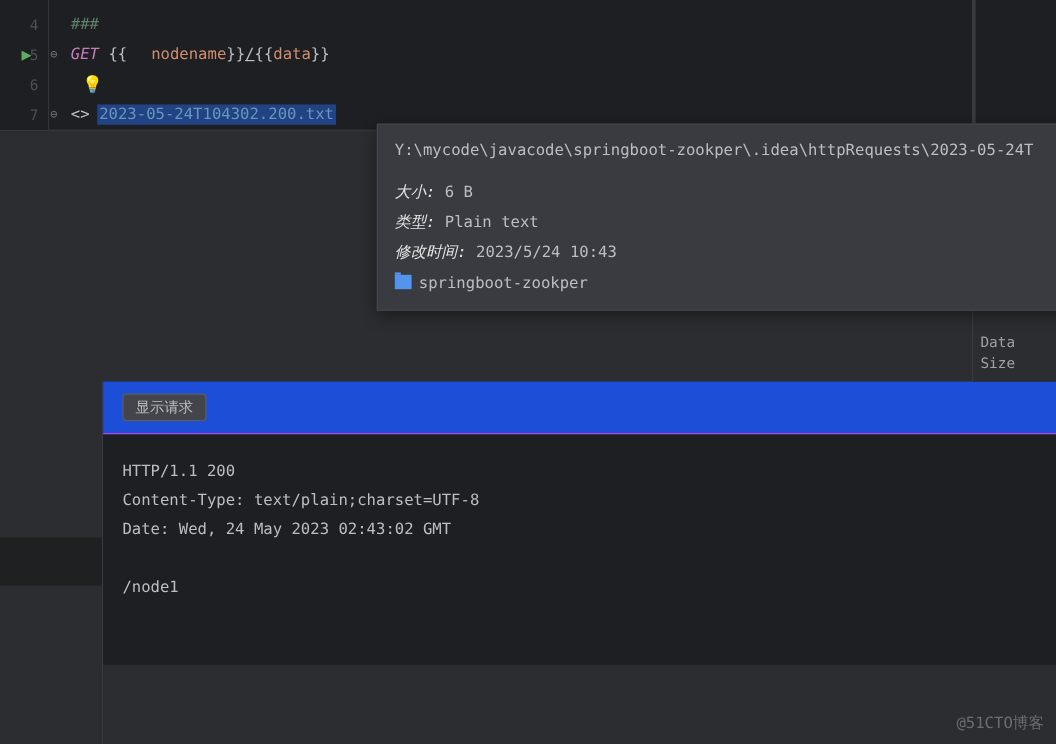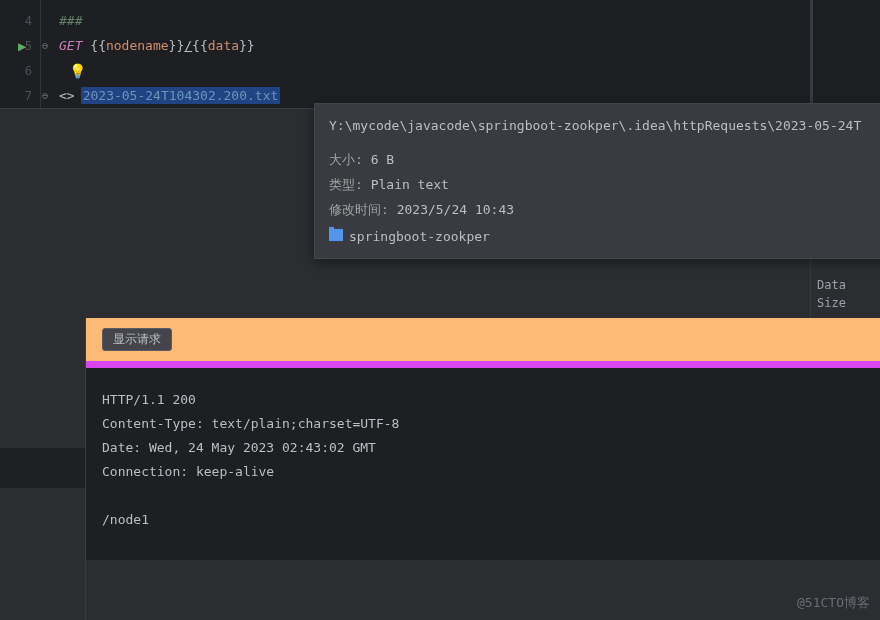--- a/index.html
+++ b/index.html
@@ -60,21 +60,21 @@
     .code-line {
       height: 25px;
       display: flex;
       align-items: center;
       white-space: pre;
     }
     .comment { color: #5f826b; }
     .method-get { color: #c77dbb; font-style: italic; }
     .url-part { color: #bcbec4; text-decoration: underline; }
     .brace { color: #bcbec4; }
-    .var-name { color: #cf8e6d; }
+    .var-name { color: #cf8e6d; margin-left: 20px; }
     .var-data { color: #cf8e6d; }
     .bulb {
       color: #e8b339;
       font-size: 14px;
       margin-left: 10px;
     }
     .angle-br { color: #bcbec4; margin-right: 6px; }
     .filename-link {
       color: #6897bb;
       background: #214283;
@@ -95,21 +95,21 @@
       color: #bcbec4;
       margin-bottom: 18px;
       white-space: nowrap;
       overflow: hidden;
     }
     .tooltip-row {
       color: #bcbec4;
       margin-bottom: 7px;
       font-size: 13px;
     }
-    .tooltip-label { color: #a3a3a3; }
+    .tooltip-label { color: #e5e5e5; font-style: italic; }
     .tooltip-project {
       display: flex;
       gap: 6px;
       margin-top: 10px;
     }
     .folder-icon {
       width: 14px;
       height: 12px;
       background: #5394ec;
       display: inline-block;
@@ -159,25 +159,25 @@
       margin-top: 130px;
       height: 40px;
       background: #1e2022;
     }
     .lower-main {
       flex: 1;
       background: #2b2d30;
     }
     .request-header {
       padding: 10px 16px;
-      background: #fdba74;
+      background: #1d4ed8;
       display: flex;
       align-items: center;
       gap: 8px;
-      border-bottom: 7px solid #d946ef;
+      border-bottom: 1px solid #d946ef;
     }
     .show-req-btn {
       background: #43454a;
       border: 1px solid #5a5d63;
       color: #bcbec4;
       padding: 2px 10px;
       font-size: 12px;
       border-radius: 3px;
       cursor: pointer;
     }
@@ -271,21 +271,20 @@
       <div class="lower-left-dark"></div>
     </div>
     <div class="lower-main">
       <div class="request-header">
         <button class="show-req-btn">显示请求</button>
       </div>
       <div class="response-body">
         <div class="response-line">HTTP/1.1 200</div>
         <div class="response-line">Content-Type: text/plain;charset=UTF-8</div>
         <div class="response-line">Date: Wed, 24 May 2023 02:43:02 GMT</div>
-        <div class="response-line">Connection: keep-alive</div>
         <div class="response-line">&nbsp;</div>
         <div class="response-line">/node1</div>
       </div>
     </div>
   </div>
 
   <div class="watermark">@51CTO博客</div>
 </div>
 
 </body></html>

